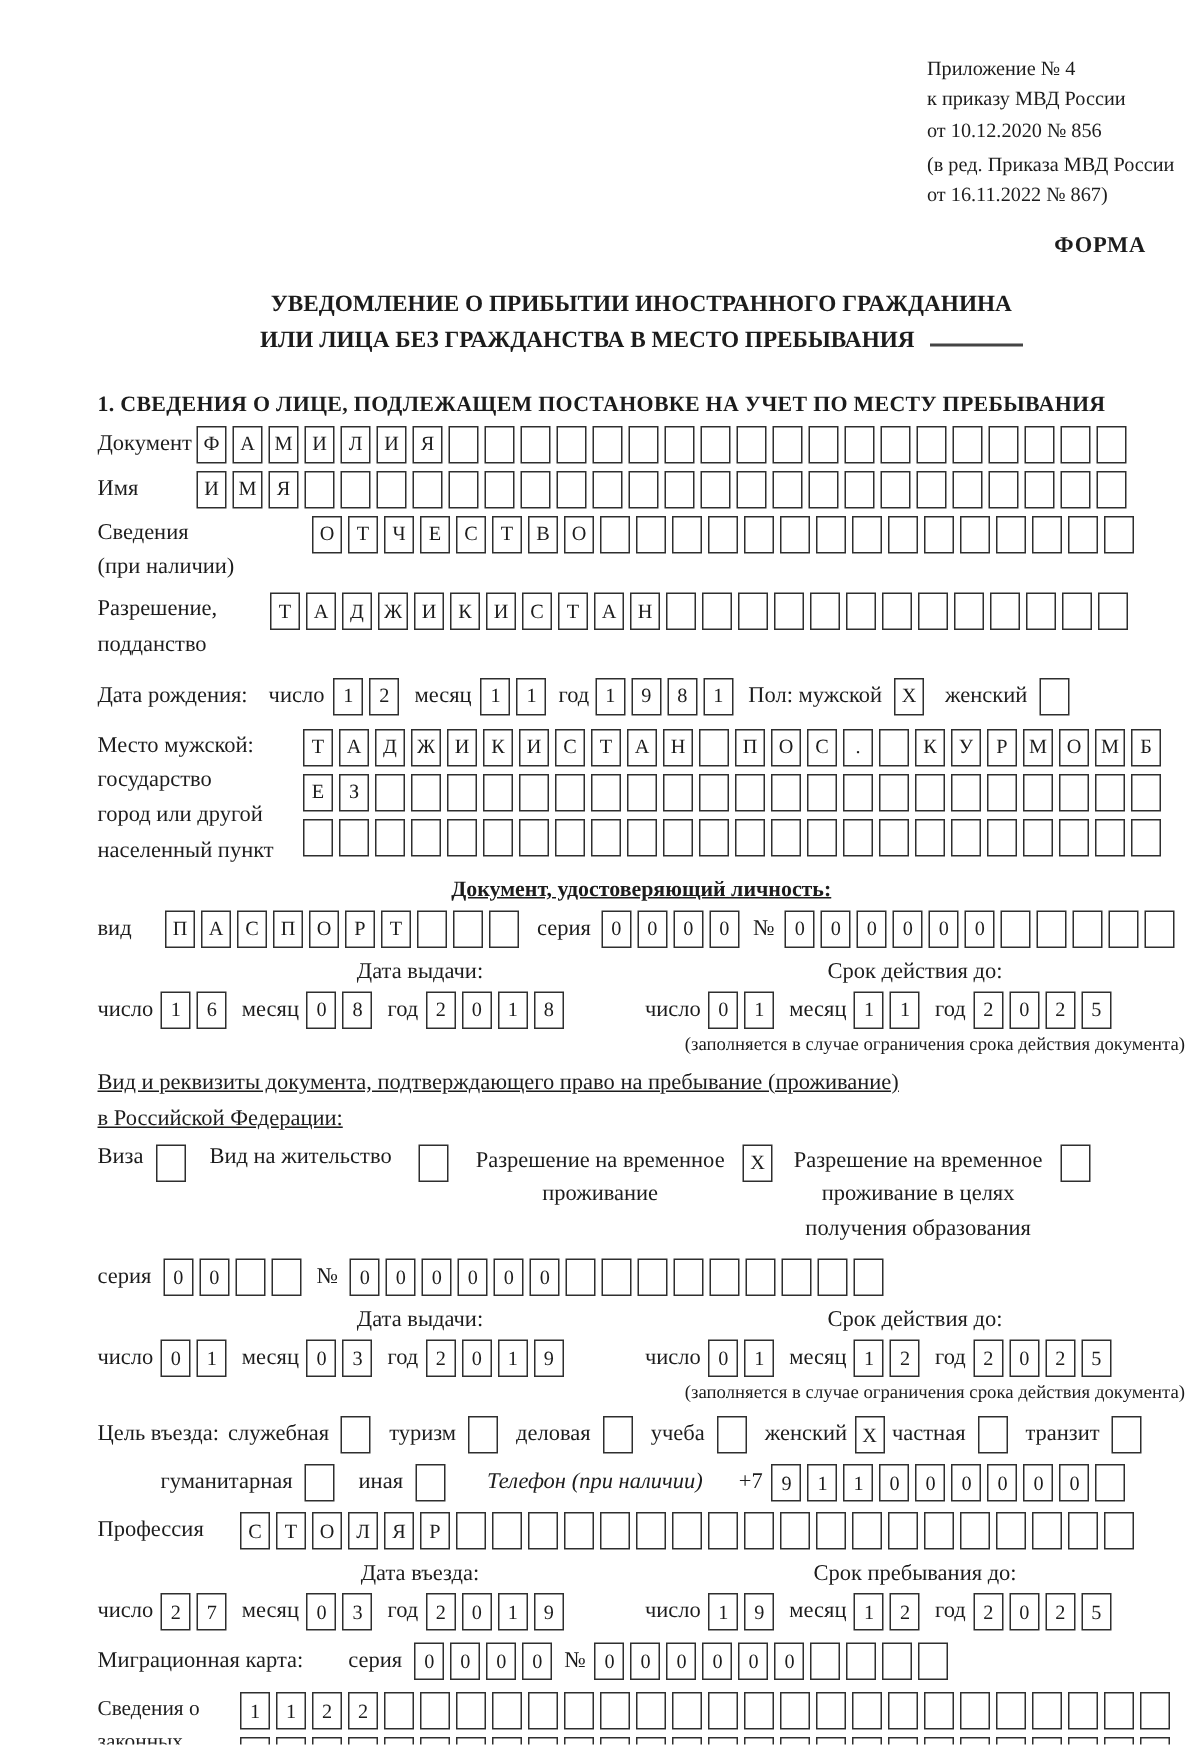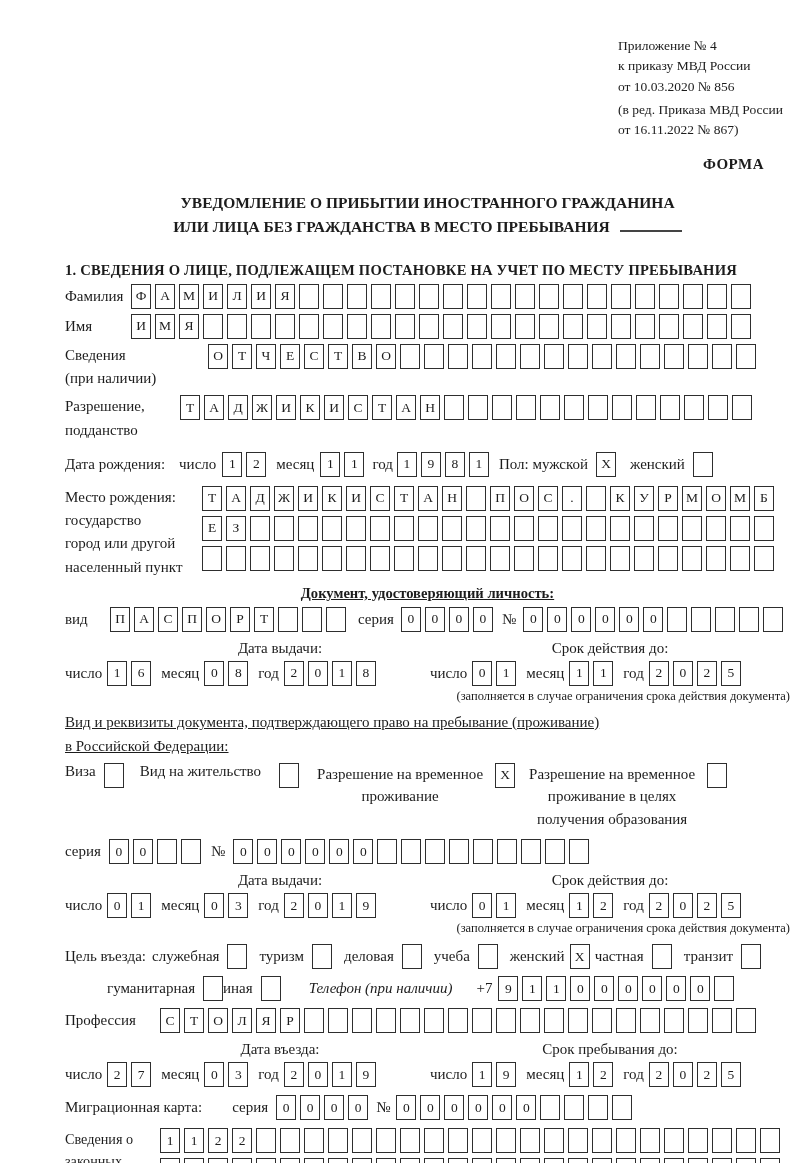--- a/index.html
+++ b/index.html
@@ -55,35 +55,35 @@
   .opt { margin-left:12px; }
 </style>
 </head>
 <body>
 
 <div class="page">
 
   <div class="hdr">
     <div>Приложение № 4</div>
     <div>к приказу МВД России</div>
-    <div>от 10.03.2020 № 856</div>
+    <div>от 10.12.2020 № 856</div>
     <div class="amend">(в ред. Приказа МВД России</div>
     <div>от 16.11.2022 № 867)</div>
   </div>
   <div class="forma">ФОРМА</div>
 
   <div class="title">
     <div>УВЕДОМЛЕНИЕ О ПРИБЫТИИ ИНОСТРАННОГО ГРАЖДАНИНА</div>
     <div><span>ИЛИ ЛИЦА БЕЗ ГРАЖДАНСТВА В МЕСТО ПРЕБЫВАНИЯ</span><span class="title-underline"></span></div>
   </div>
 
   <div class="sect">1. СВЕДЕНИЯ О ЛИЦЕ, ПОДЛЕЖАЩЕМ ПОСТАНОВКЕ НА УЧЕТ ПО МЕСТУ ПРЕБЫВАНИЯ</div>
 
   <div class="row">
-    <span class="lbl w66">Фамилия</span>
+    <span class="lbl w66">Документ</span>
     <span class="cells">
         <span class="cell">Ф</span>
         <span class="cell">А</span>
         <span class="cell">М</span>
         <span class="cell">И</span>
         <span class="cell">Л</span>
         <span class="cell">И</span>
         <span class="cell">Я</span>
         <span class="cell"></span>
         <span class="cell"></span>
@@ -224,21 +224,21 @@
         <span class="cell">1</span>
       </span>
     <span style="margin-left:10px;">Пол: мужской</span>
     <span class="cell cb">X</span>
     <span style="margin-left:14px;">женский</span>
     <span class="cell cb"></span>
   </div>
 
   <div class="row row-top" style="margin-top:9px;">
     <span class="lbl2 w137">
-      <div>Место рождения:</div>
+      <div>Место мужской:</div>
       <div>государство</div>
       <div>город или другой</div>
       <div>населенный пункт</div>
     </span>
     <span class="stack">
       <span class="cells">
           <span class="cell">Т</span>
           <span class="cell">А</span>
           <span class="cell">Д</span>
           <span class="cell">Ж</span>
@@ -516,21 +516,21 @@
     <span class="cell cb" style="margin-left:5px;">X</span>
     <span class="opt" style="margin-left:5px;">частная</span>
     <span class="cell cb"></span>
     <span class="opt">транзит</span>
     <span class="cell cb"></span>
   </div>
 
   <div class="row" style="margin-top:7px; margin-left:42px;">
     <span>гуманитарная</span>
     <span class="cell cb"></span>
-    <span style="">иная</span>
+    <span style="margin-left:16px;">иная</span>
     <span class="cell cb"></span>
     <span style="margin-left:28px;font-style:italic;">Телефон (при наличии)</span>
     <span style="margin-left:24px;">+7</span>
     <span class="cells" style="margin-left:6px;">
         <span class="cell">9</span>
         <span class="cell">1</span>
         <span class="cell">1</span>
         <span class="cell">0</span>
         <span class="cell">0</span>
         <span class="cell">0</span>

